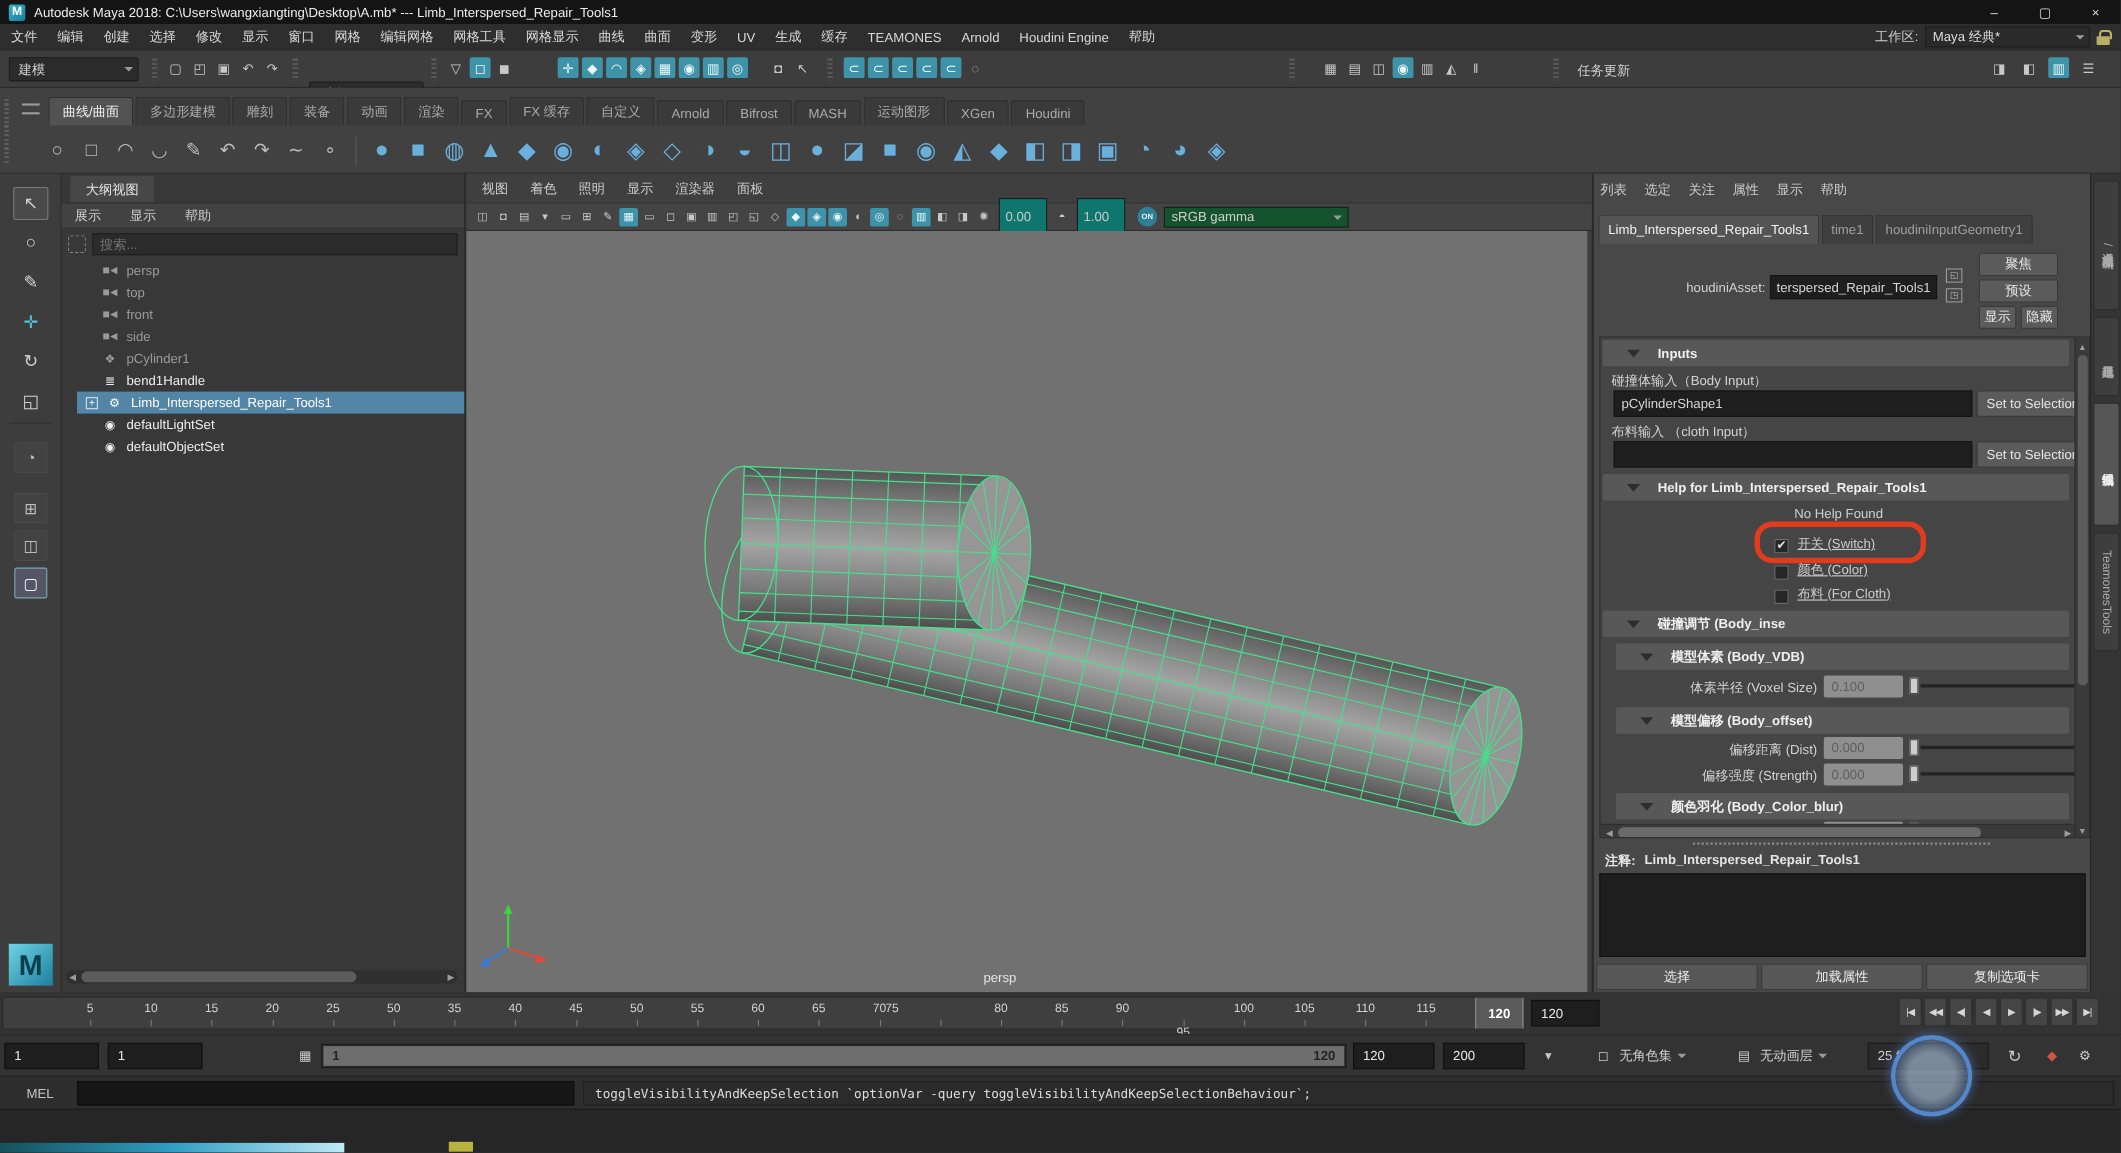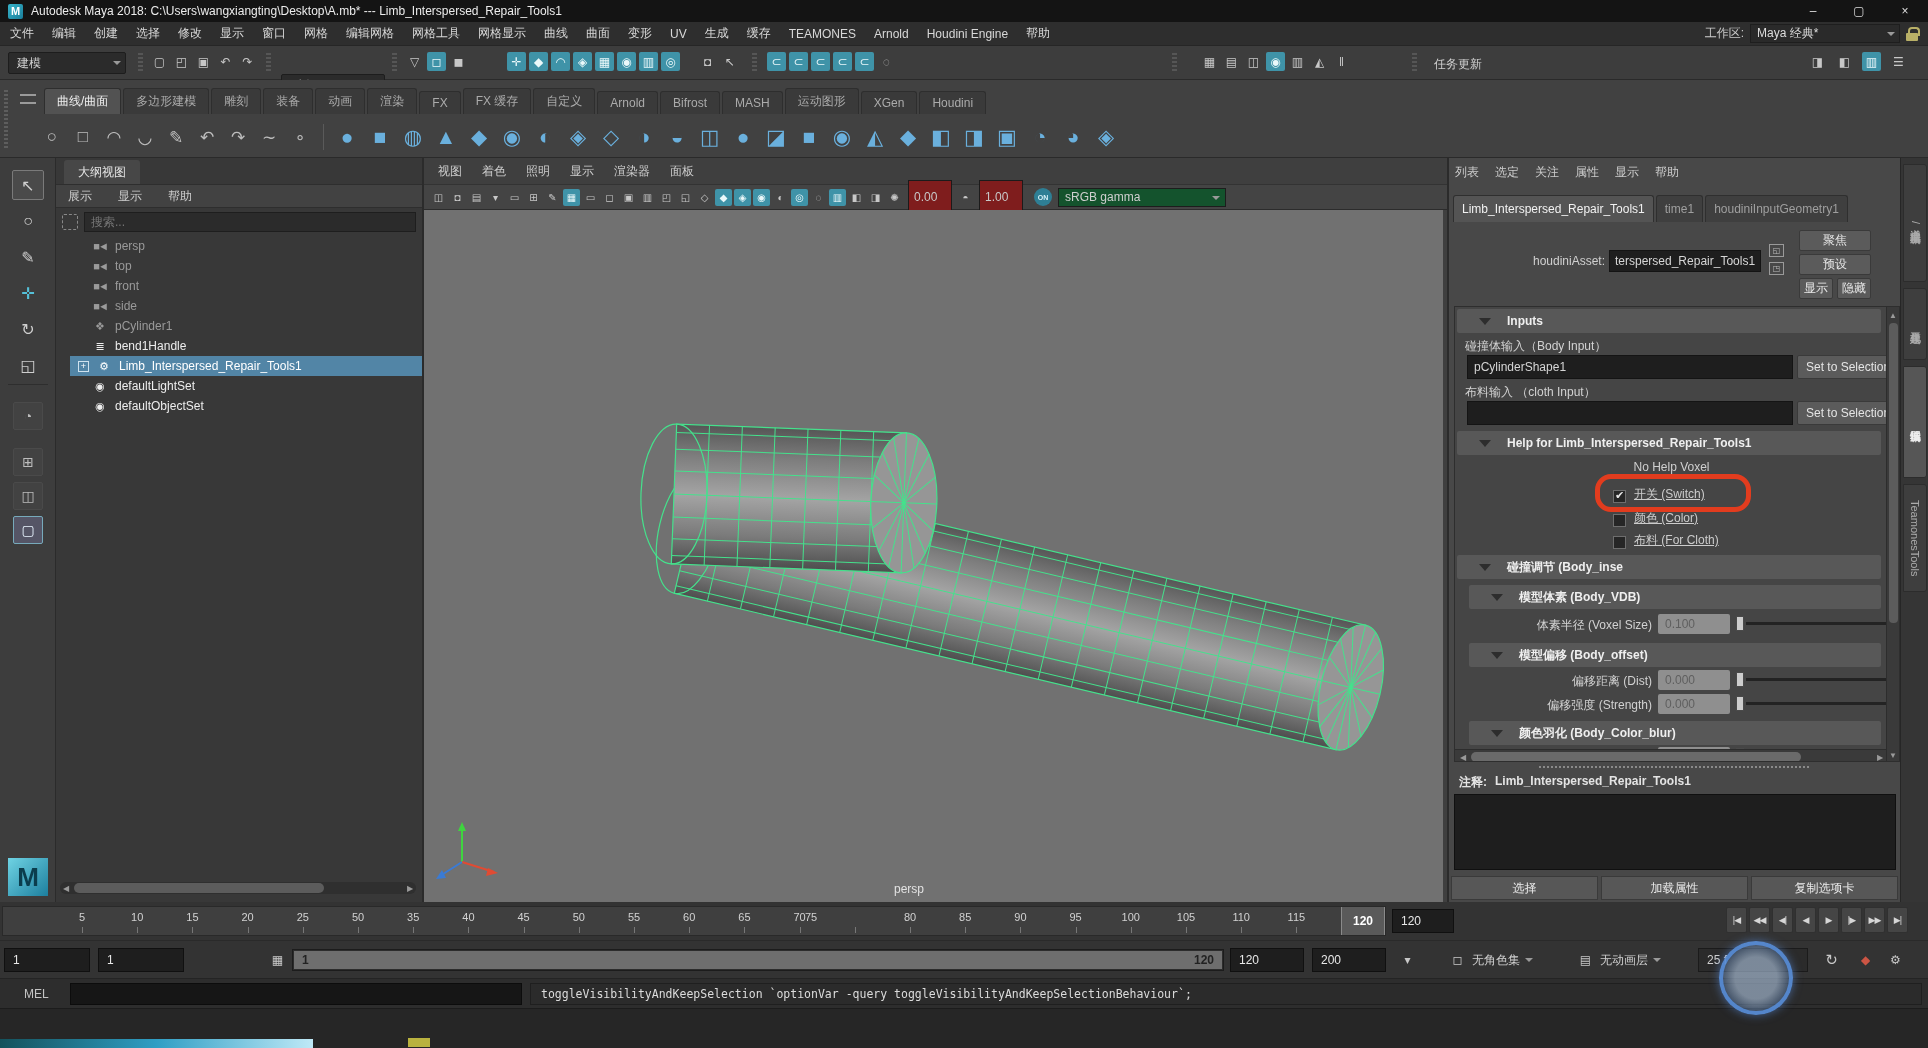--- a/index.html
+++ b/index.html
@@ -77,21 +77,21 @@
   .plusbox { width:11px; height:11px; border:1px solid #cfe2ee; font-size:9px; line-height:9px; text-align:center; color:#fff; }
   .ol-hscroll { position:absolute; left:4px; bottom:8px; width:356px; height:12px; background:#2f2f2f; border-radius:6px; }
   .ol-hscroll .thumb { position:absolute; left:14px; top:1px; width:250px; height:10px; background:#5c5c5c; border-radius:5px; }
   .scroll-arrow { position:absolute; top:0; width:12px; height:12px; color:#9a9a9a; font-size:8px; display:flex; align-items:center; justify-content:center; }
 
   
   .viewport { position:absolute; left:424px; top:0; width:1025px; height:744px; background:#3f3f3f; border-right:2px solid #2b2b2b; }
   .vp-menus { position:absolute; left:0; top:0; width:100%; height:26px; display:flex; align-items:center; gap:20px; padding-left:14px; background:#3f3f3f; }
   .vp-toolbar { position:absolute; left:0; top:26px; width:100%; height:26px; background:#444444; border-top:1px solid #333; border-bottom:1px solid #2c2c2c; display:flex; align-items:center; gap:2px; padding-left:6px; }
   .vp-toolbar .icon { width:17px; height:17px; font-size:10px; }
-  .vp-field { width:44px; height:34px; background:#7f1d1d; border:1px solid #1b1b1b; color:#c8c8c8; display:flex; align-items:center; padding-left:5px; margin:0 3px; }
+  .vp-field { width:44px; height:34px; background:#0f766e; border:1px solid #1b1b1b; color:#c8c8c8; display:flex; align-items:center; padding-left:5px; margin:0 3px; }
   .gamma-dd { width:168px; height:19px; background:#14532d; border:1px solid #1d1d1d; display:flex; align-items:center; padding:0 6px; color:#cfcfcf; position:relative; margin-left:4px; }
   .gamma-dd::after { content:""; position:absolute; right:5px; top:7px; border:4px solid transparent; border-top-color:#999; }
   .on-icon { width:18px; height:18px; border-radius:50%; background:#2e7f95; color:#d9f3fa; font-size:7px; font-weight:bold; display:flex; align-items:center; justify-content:center; margin-left:6px; }
   .vp-canvas { position:absolute; left:0; top:52px; width:1019px; height:692px; background:#717171; overflow:hidden; }
   .persp-label { position:absolute; left:470px; bottom:6px; color:#e2e2e2; font-size:12px; }
 
   
   .ae { position:absolute; left:1449px; top:0; width:451px; height:744px; background:#484848; }
   .ae-menu { position:absolute; left:6px; top:3px; display:flex; gap:16px; align-items:center; height:22px; }
   .ae-tabs { position:absolute; left:4px; top:34px; width:443px; height:30px; display:flex; gap:2px; align-items:flex-end; overflow:hidden; }
@@ -602,21 +602,21 @@
           <input class="ae-input" style="left: 12px; top: 48px; width: 326px;" value="pCylinderShape1">
           <div class="setbtn" style="top:48px;">Set to Selection</div>
           <div class="ae-label" style="left:10px;top:77px;">布料输入 （cloth  Input）</div>
           <input class="ae-input" style="left: 12px; top: 94px; width: 326px;">
           <div class="setbtn" style="top:94px;">Set to Selection</div>
 
           <div class="sec-hdr" style="top:124px;">
               <span class="tri-down"></span>
               <span>Help for Limb_Interspersed_Repair_Tools1</span>
             </div>
-          <div class="nohelp" style="top:153px;">No Help Voxel</div>
+          <div class="nohelp" style="top:153px;">No Help Found</div>
 
           <div class="cbrow" style="top:176px;">
             <span class="cb on"></span>
             <span>开关 (Switch)</span>
           </div>
           <div class="redbox" style="top:167px;"></div>
           <div class="cbrow" style="top:200px;">
             <span class="cb"></span>
             <span>颜色 (Color)</span>
           </div>
@@ -727,21 +727,21 @@
           <span class="tick-label" style="left: 781.6px;">70</span>
           <span class="tick-mark" style="left: 796.6px;"></span>
           <span class="tick-label" style="left: 793px;">75</span>
           <span class="tick-mark" style="left: 851.8px;"></span>
           <span class="tick-label" style="left: 892px;">80</span>
           <span class="tick-mark" style="left: 907px;"></span>
           <span class="tick-label" style="left: 947.2px;">85</span>
           <span class="tick-mark" style="left: 962.2px;"></span>
           <span class="tick-label" style="left: 1002.4px;">90</span>
           <span class="tick-mark" style="left: 1017.4px;"></span>
-          <span class="tick-label" style="left: 1057.6px;">95</span>
+          <span class="tick-label" style="left: 1057.6px; margin-top: 22px;">95</span>
           <span class="tick-mark" style="left: 1072.6px;"></span>
           <span class="tick-label" style="left: 1112.8px;">100</span>
           <span class="tick-mark" style="left: 1127.8px;"></span>
           <span class="tick-label" style="left: 1168px;">105</span>
           <span class="tick-mark" style="left: 1183px;"></span>
           <span class="tick-label" style="left: 1223.2px;">110</span>
           <span class="tick-mark" style="left: 1238.2px;"></span>
           <span class="tick-label" style="left: 1278.4px;">115</span>
           <span class="tick-mark" style="left: 1293.4px;"></span>
           <span class="tick-label" style="left: 1333.6px;">120</span>

